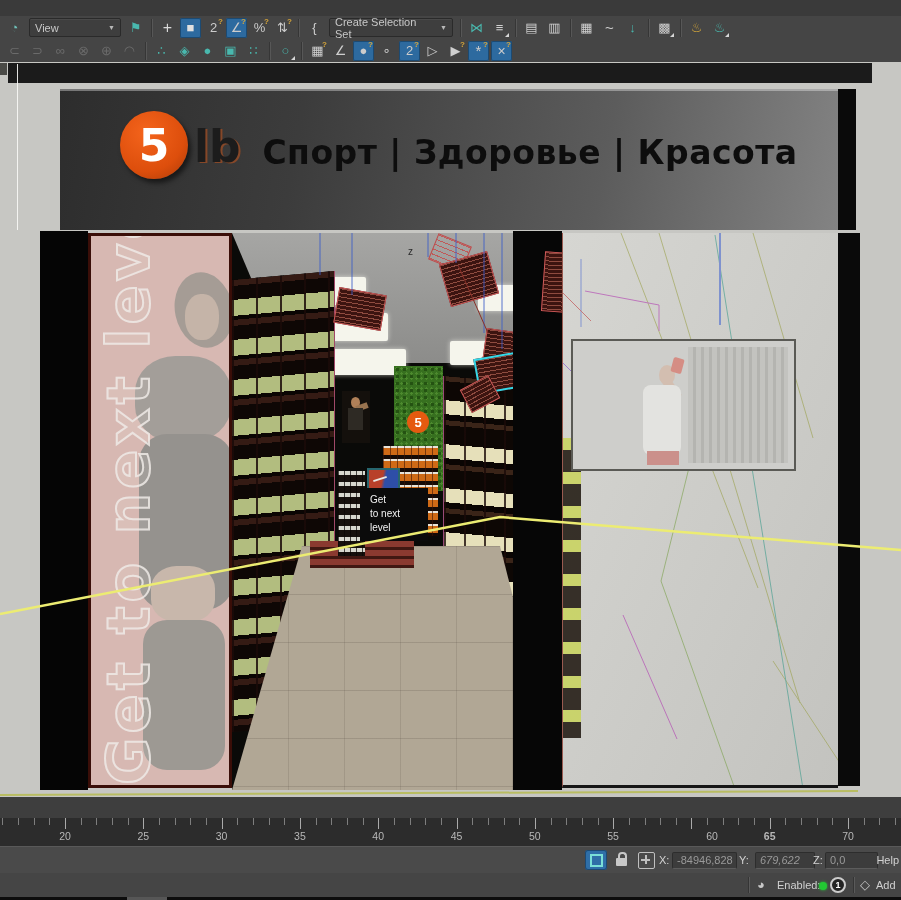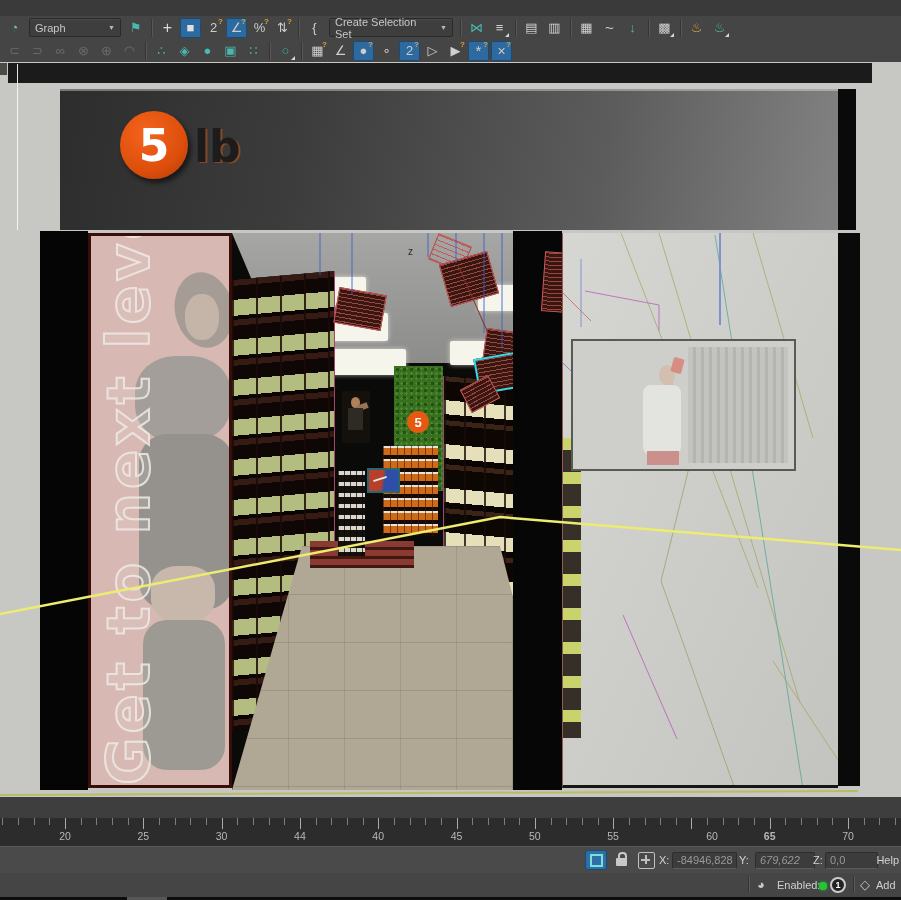--- a/index.html
+++ b/index.html
@@ -180,21 +180,21 @@
 </head>
 <body>
 
 <div id="app">
 
   <div id="toolbar1">
       <div class="tbtn">
         <span class="g" style="color: rgb(111, 192, 184);">◔</span>
       </div>
       <div class="dropdown" style="width: 80px;">
-        <span class="lab">Graph</span>
+        <span class="lab">View</span>
         <span class="arr">▼</span>
       </div>
       <div class="tbtn">
         <span class="g" style="color: rgb(73, 184, 174);">⚑</span>
       </div>
       <div class="sep"></div>
       <div class="tbtn">
         <span class="g" style="color: rgb(216, 216, 216); font-size: 16px;">+</span>
       </div>
       <div class="tbtn active">
@@ -339,20 +339,21 @@
     <div class="fascia"></div>
     <div class="edgeline"></div>
     <div class="notch"></div>
 
     <div id="signboard">
       <div class="sign-rightbar"></div>
       <div class="logo-circle">
         <span>5</span>
       </div>
       <div class="logo-lb">lb</div>
+      <div class="sign-title">Спорт | Здоровье | Красота</div>
     </div>
 
     <div class="pillar-left"></div>
 
     <div id="poster">
       <div class="pf pf-hair"></div>
       <div class="pf pf-face"></div>
       <div class="pf pf-arm"></div>
       <div class="pf pf-torso"></div>
       <div class="pf pf-waist"></div>
@@ -379,20 +380,25 @@
         <div class="e-mosslogo">5</div>
       </div>
       <div class="e-manposter">
         <div class="mp-head"></div>
         <div class="mp-arm"></div>
         <div class="mp-body"></div>
       </div>
       <div class="e-orange"></div>
       <div class="e-white"></div>
       <div class="e-tv"></div>
+      <div class="e-sign">
+        <div>Get</div>
+        <div>to next</div>
+        <div>level</div>
+      </div>
 
       <div class="lamp wire" style="left:200px;top:6px;width:34px;height:26px;transform:rotate(22deg);"></div>
       <div class="lamp" style="left:212px;top:24px;width:48px;height:42px;transform:rotate(-16deg);"></div>
       <div class="lamp" style="left:104px;top:58px;width:46px;height:34px;transform:rotate(10deg);"></div>
       <div class="lamp" style="left:252px;top:98px;width:44px;height:36px;transform:rotate(8deg);"></div>
       <div class="lamp selected" style="left:244px;top:122px;width:42px;height:32px;transform:rotate(-10deg);"></div>
       <div class="lamp" style="left:232px;top:148px;width:30px;height:24px;transform:rotate(-28deg);"></div>
 
       <svg class="e-hangers" width="330" height="557">
         <g stroke="#3a5cc8" stroke-width="1" opacity="0.85">
@@ -508,21 +514,21 @@
       <div class="tick" style="left: 863.7px;"></div>
       <div class="tick" style="left: 879.4px;"></div>
       <div class="tick" style="left: 895px;"></div>
       <div class="tick major" style="left: 65px;"></div>
       <div class="rnum" style="left: 53px;">20</div>
       <div class="tick major" style="left: 143.3px;"></div>
       <div class="rnum" style="left: 131.3px;">25</div>
       <div class="tick major" style="left: 221.6px;"></div>
       <div class="rnum" style="left: 209.6px;">30</div>
       <div class="tick major" style="left: 299.9px;"></div>
-      <div class="rnum" style="left: 287.9px;">44</div>
+      <div class="rnum" style="left: 287.9px;">35</div>
       <div class="tick major" style="left: 378.2px;"></div>
       <div class="rnum" style="left: 366.2px;">40</div>
       <div class="tick major" style="left: 456.5px;"></div>
       <div class="rnum" style="left: 444.5px;">45</div>
       <div class="tick major" style="left: 534.8px;"></div>
       <div class="rnum" style="left: 522.8px;">50</div>
       <div class="tick major" style="left: 613.1px;"></div>
       <div class="rnum" style="left: 601.1px;">55</div>
       <div class="tick major" style="left: 691.4px;"></div>
       <div class="rnum" style="left: 700px;">60</div>

